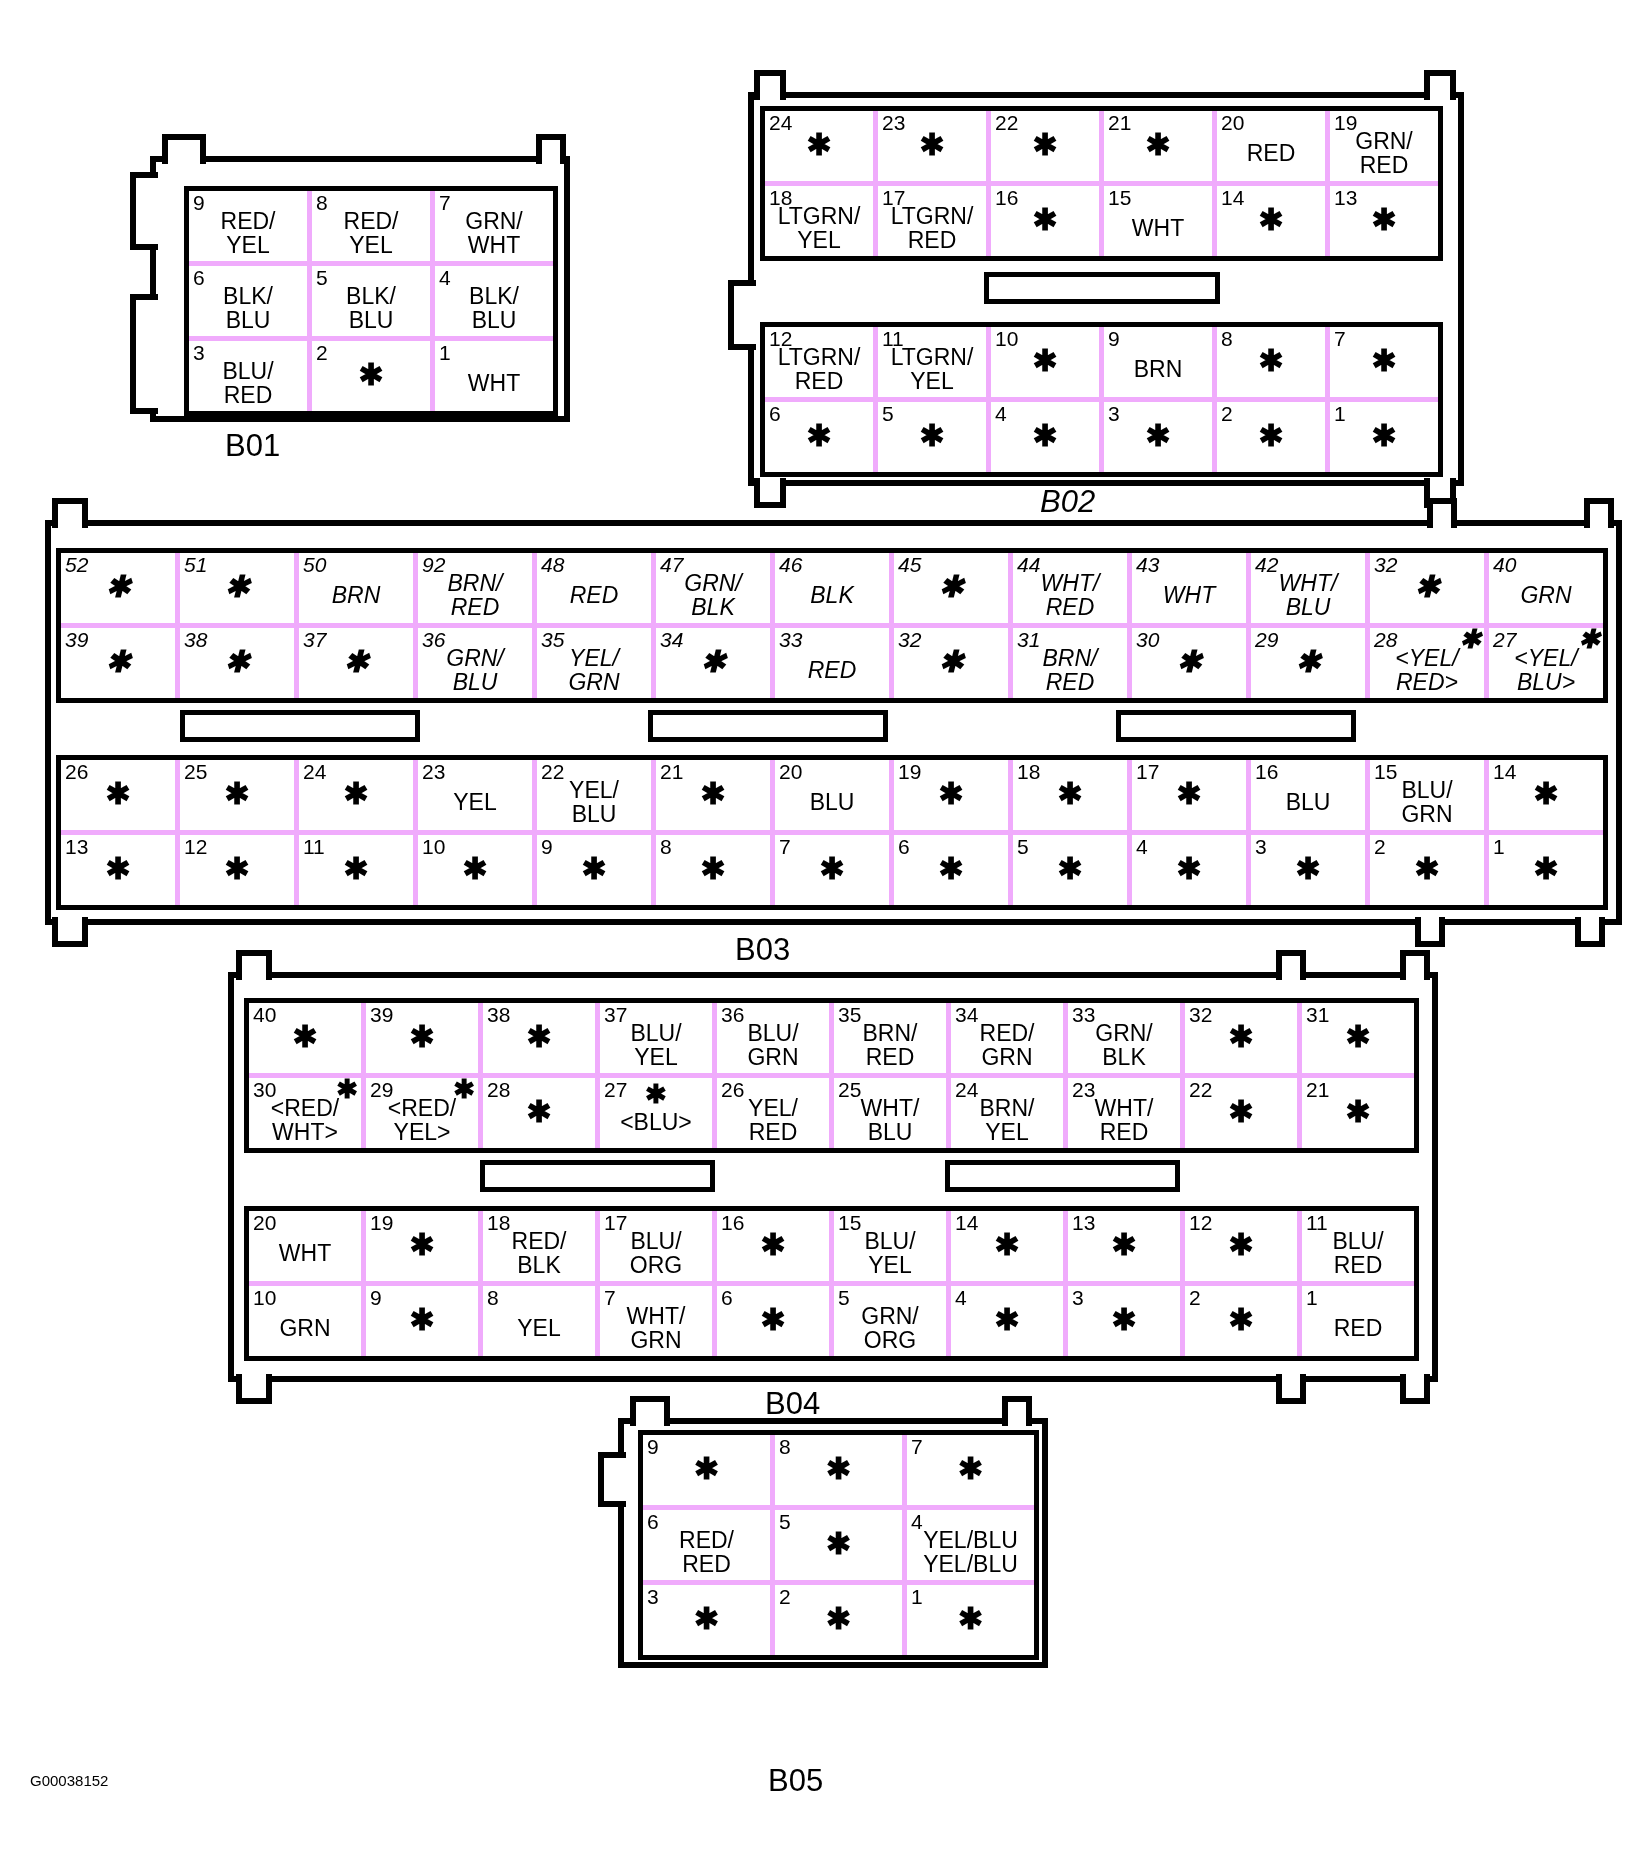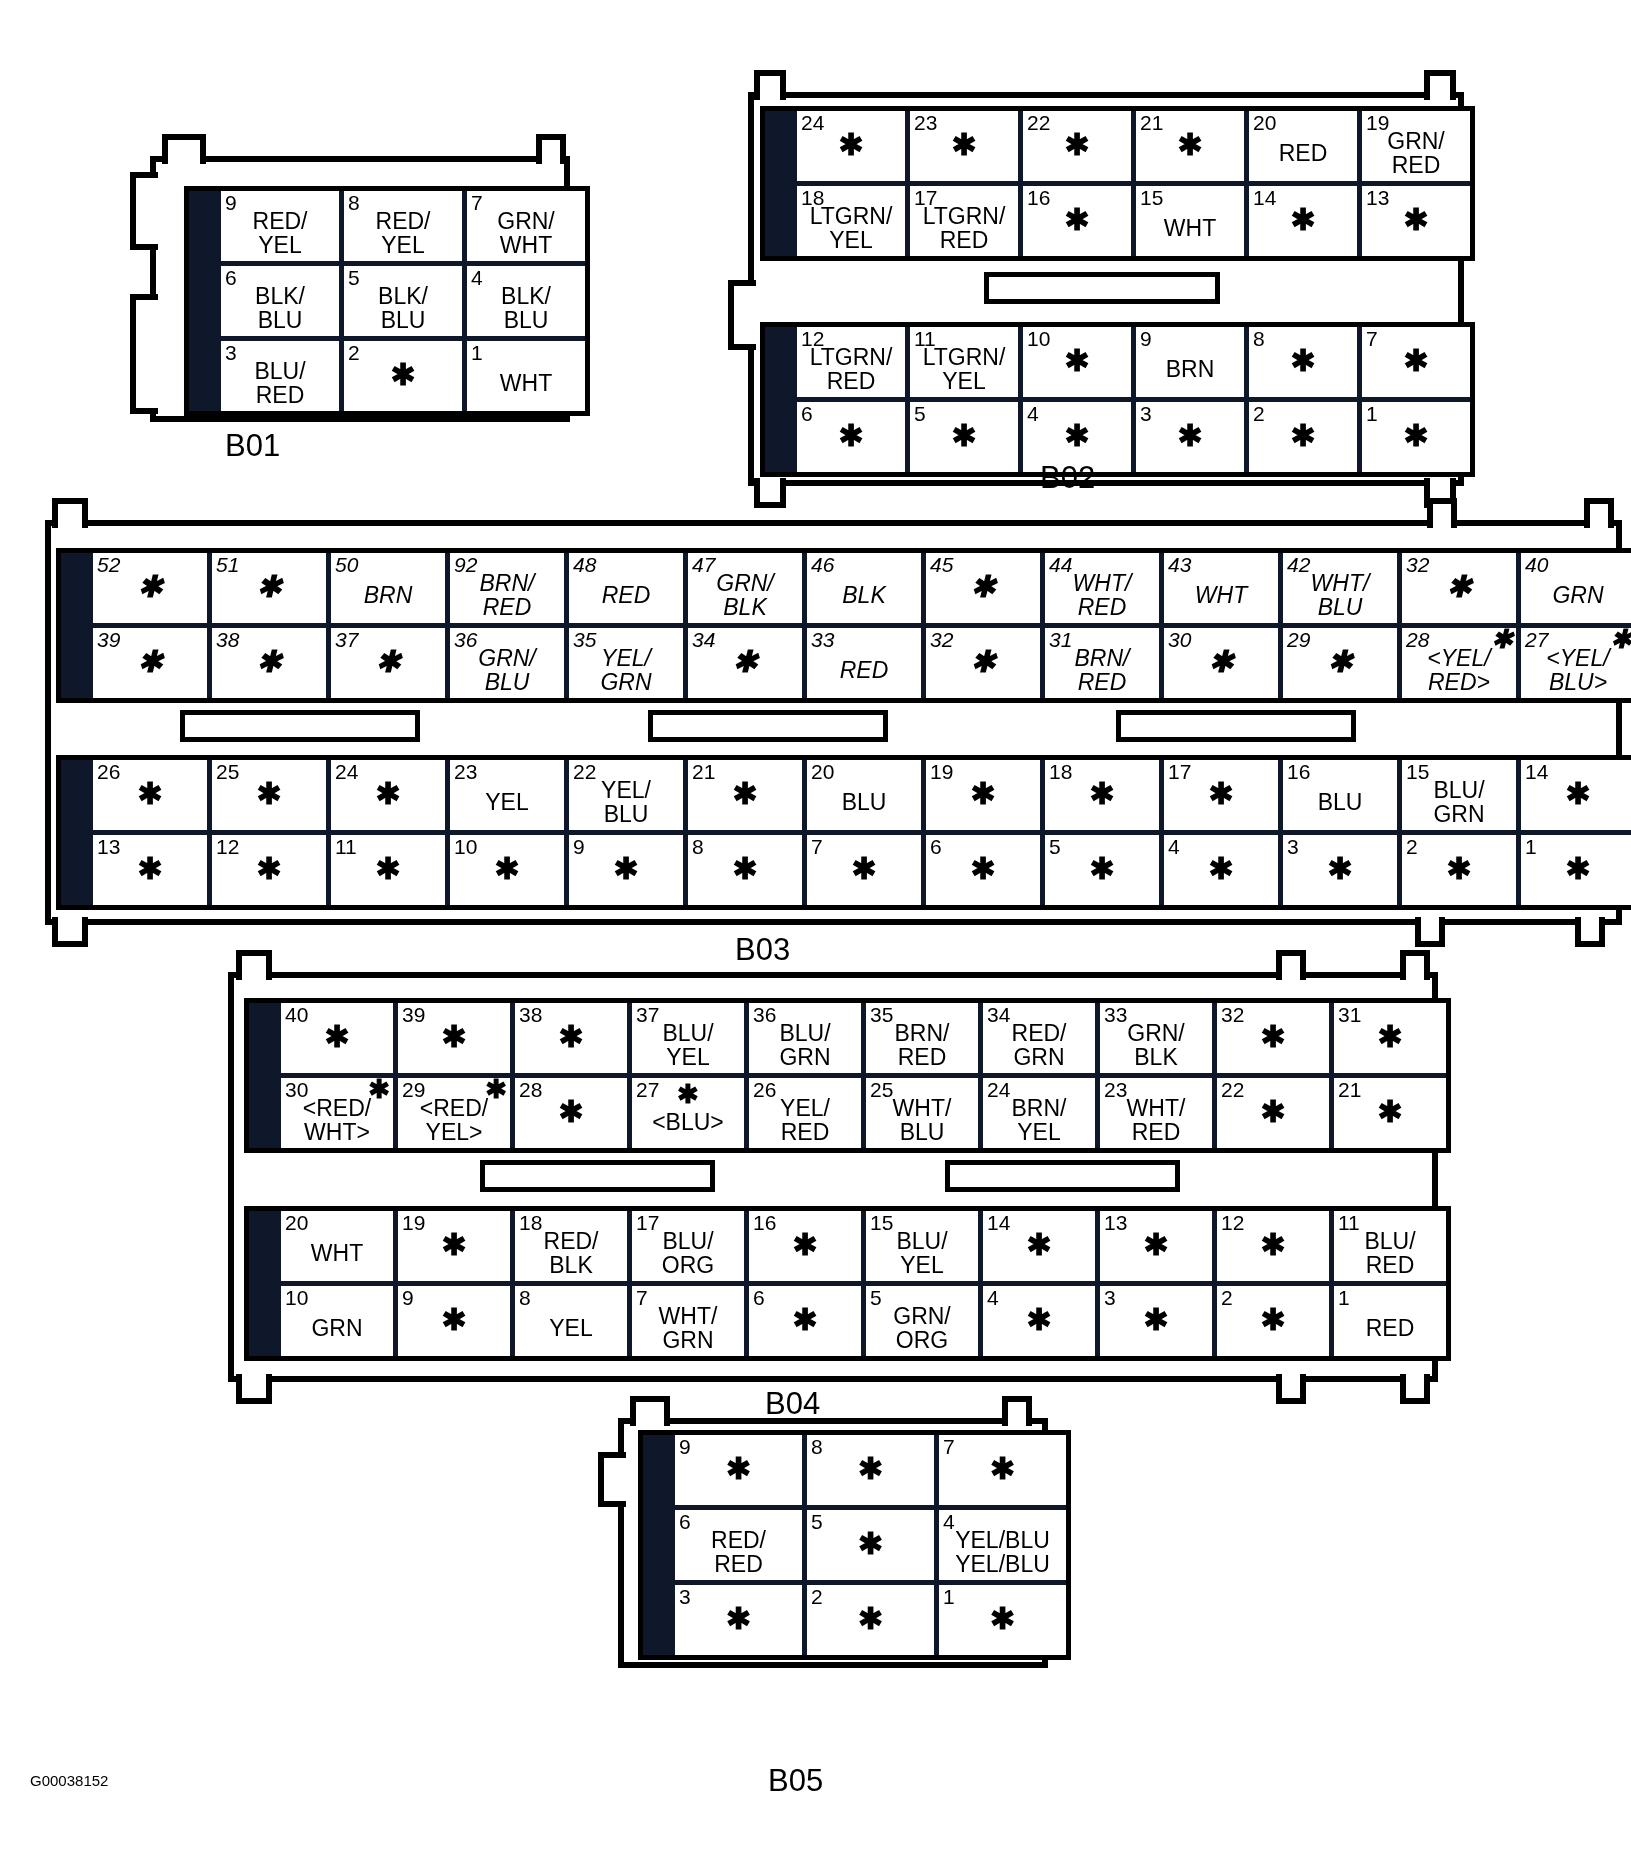--- a/index.html
+++ b/index.html
@@ -6,21 +6,21 @@
   html, body { background: #fff; }
   .canvas {
     position: relative; width: 1631px; height: 1874px; background: #fff;
     font-family: "Liberation Sans", sans-serif; color: #000; overflow: hidden;
   }
   .housing { position: absolute; border: 6px solid #000; background: #fff; }
   .tab { position: absolute; background: #fff; border: 6px solid #000; z-index: 2; }
   .tab.top { border-bottom: none; }
   .tab.bot { border-top: none; }
   .bump { position: absolute; background: #fff; border: 6px solid #000; border-right: none; z-index: 2; }
-  .grid { position: absolute; display: grid; gap: 5px; border: 5px solid #000; background: #0f172a; z-index: 3; padding-left: 32px; }
+  .grid { position: absolute; display: grid; gap: 5px; border: 5px solid #000; background: #f0abfc; z-index: 3; }
   .cell { position: relative; background: #fff; }
   .num { position: absolute; top: 0; left: 4px; font-size: 21px; }
   .star { font-weight: bold; }
   .star.center { position: absolute; top: 50%; left: 50%; transform: translate(-50%,-54%); font-size: 30px; }
   .star.corner { position: absolute; top: -4px; right: 3px; font-size: 26px; }
   .star.mid { position: absolute; top: 1px; left: 50%; transform: translateX(-50%); font-size: 26px; }
   .lbl {
     position: absolute; left: 0; right: 0; top: 15px; bottom: 2px;
     display: flex; flex-direction: column; align-items: center; justify-content: center;
     text-align: center; font-size: 23px; line-height: 24px;
@@ -225,21 +225,21 @@
       </div>
       <div class="cell">
         <span class="num">2</span>
         <span class="star center">✱</span>
       </div>
       <div class="cell">
         <span class="num">1</span>
         <span class="star center">✱</span>
       </div>
     </div>
-  <div class="clabel" style="left:1040px; top:460px; width:140px;">B02</div>
+  <div class="clabel" style="left:1040px; top:484px; width:140px;font-style:italic;">B02</div>
 
   <div class="housing" style="left:45px; top:520px; width:1577px; height:405px;"></div>
   <div class="tab top" style="left:52px; top:498px; width:36px; height:30px;"></div>
   <div class="tab top" style="left:1427px; top:498px; width:30px; height:30px;"></div>
   <div class="tab top" style="left:1584px; top:498px; width:30px; height:30px;"></div>
   <div class="tab bot" style="left:52px; top:917px; width:36px; height:30px;"></div>
   <div class="tab bot" style="left:1415px; top:917px; width:30px; height:30px;"></div>
   <div class="tab bot" style="left:1575px; top:917px; width:30px; height:30px;"></div>
   <div class="grid" style="left:56px; top:548px; grid-template-columns:repeat(13,114px); grid-auto-rows:70px;font-style:italic;">
       <div class="cell">

